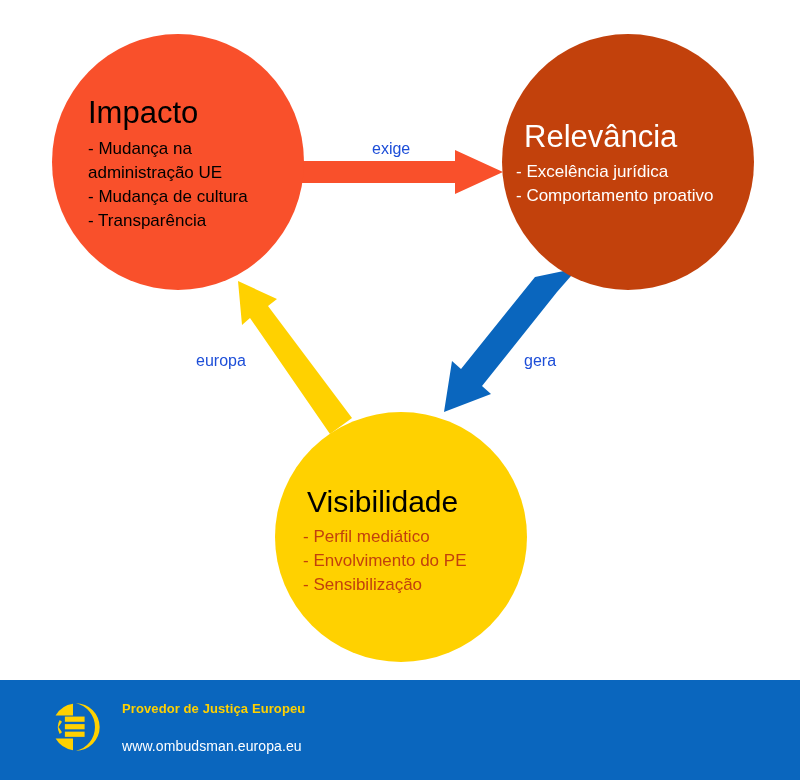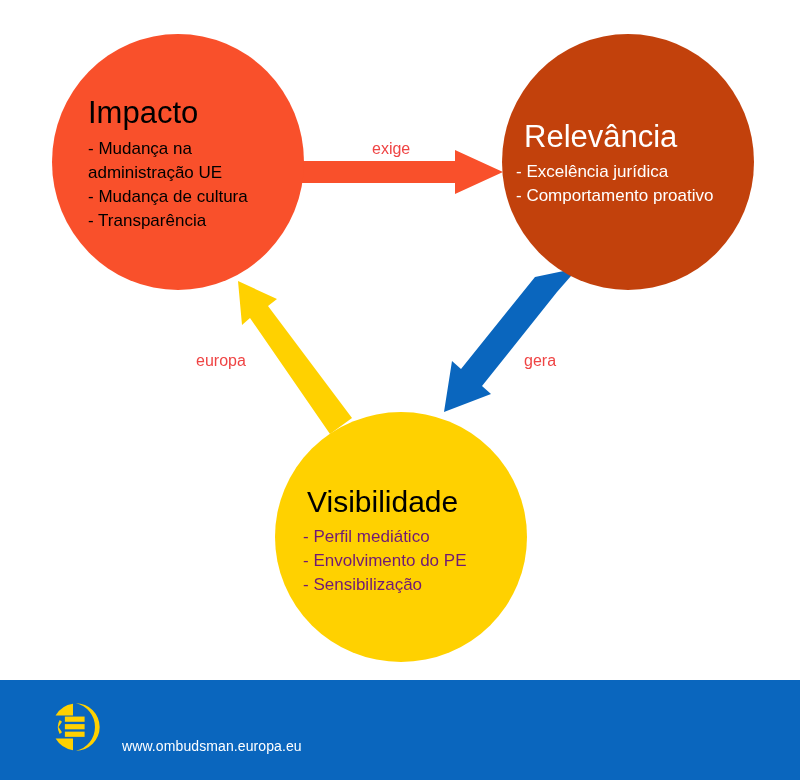--- a/index.html
+++ b/index.html
@@ -89,26 +89,26 @@
   #circle-impacto .node-list { color: #000000; }
 
   
   #circle-relevancia .node-content { padding-left: 14px; padding-top: 4px; }
   #circle-relevancia .node-title { color: #ffffff; font-size: 31px; padding-left: 8px; }
   #circle-relevancia .node-list { color: #ffffff; }
 
   
   #circle-visibilidade .node-content { padding-left: 28px; padding-top: 8px; }
   #circle-visibilidade .node-title { color: #000000; font-size: 30px; padding-left: 4px;}
-  #circle-visibilidade .node-list { color: #701a75; }
+  #circle-visibilidade .node-list { color: #c2410c; }
 
   .edge-label {
     position: absolute;
     font-size: 16px;
-    color: #ef4444;
+    color: #1d4ed8;
     white-space: nowrap;
   }
   #label-exige { left: 372px; top: 140px; }
   #label-gera  { left: 524px; top: 352px; }
   #label-aumenta { left: 196px; top: 352px; }
 
   #arrows {
     position: absolute;
     left: 0;
     top: 0;
@@ -223,15 +223,16 @@
       <path d="M 27 38 L 31 41 L 25 50 L 31 59 L 27 62 A 25 25 0 0 1 27 38 Z"></path>
 
       <rect x="36" y="32" width="34" height="9"></rect>
       <rect x="36" y="45" width="34" height="9"></rect>
       <rect x="36" y="58" width="34" height="9"></rect>
 
       <path d="M 20 70 A 42 42 0 0 0 50 90 L 50 70 Z"></path>
     </g>
   </svg>
 
+  <div id="footer-org">Provedor de Justiça Europeu</div>
   <div id="footer-url">www.ombudsman.europa.eu</div>
 
 </div>
 
 </body></html>

